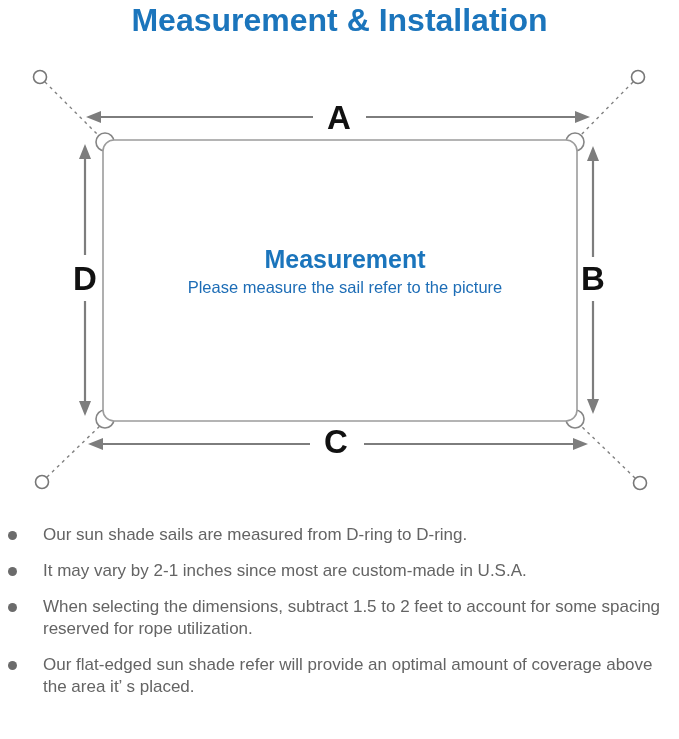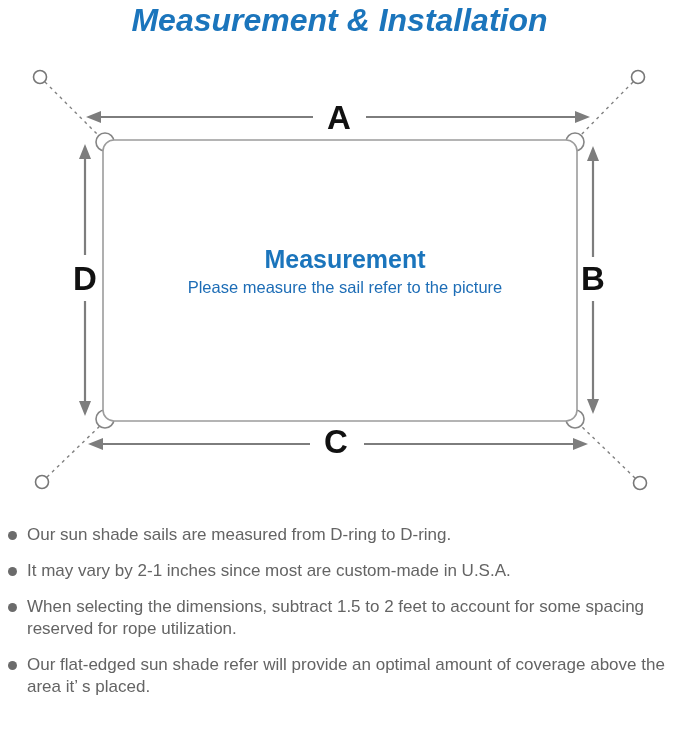--- a/index.html
+++ b/index.html
@@ -22,21 +22,20 @@
     position: absolute;
     top: 2px;
     left: 0;
     width: 679px;
     text-align: center;
     font-size: 32px;
     font-weight: bold;
     color: #1b75bc;
     letter-spacing: 0px;
     margin: 0;
-    font-style: italic;
   }
   svg.diagram {
     position: absolute;
     top: 0;
     left: 0;
     display: block;
   }
   .dim-label {
     font-family: "Liberation Sans", sans-serif;
     font-size: 33px;
@@ -56,21 +55,21 @@
   }
   .bullet-list {
     position: absolute;
     left: 8px;
     top: 524px;
     width: 665px;
   }
   .bullet-item {
     display: flex;
     align-items: flex-start;
-    gap: 10px;
+    gap: 26px;
     margin-bottom: 14px;
   }
   .bullet-dot {
     flex: 0 0 auto;
     width: 9px;
     height: 9px;
     border-radius: 50%;
     background: #6b6b6b;
     margin-top: 7px;
   }

